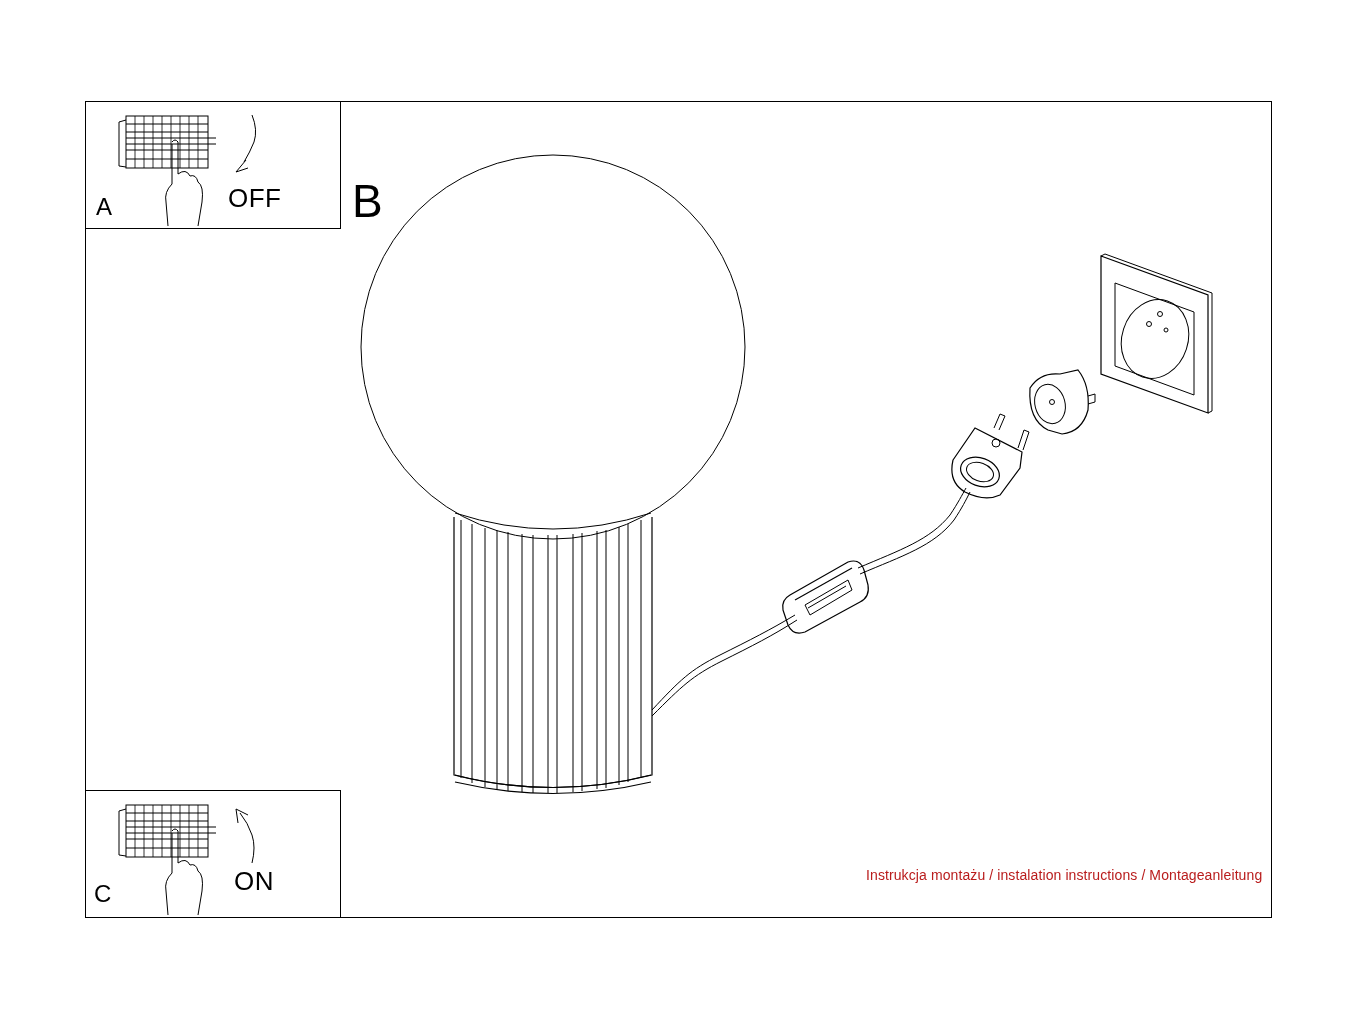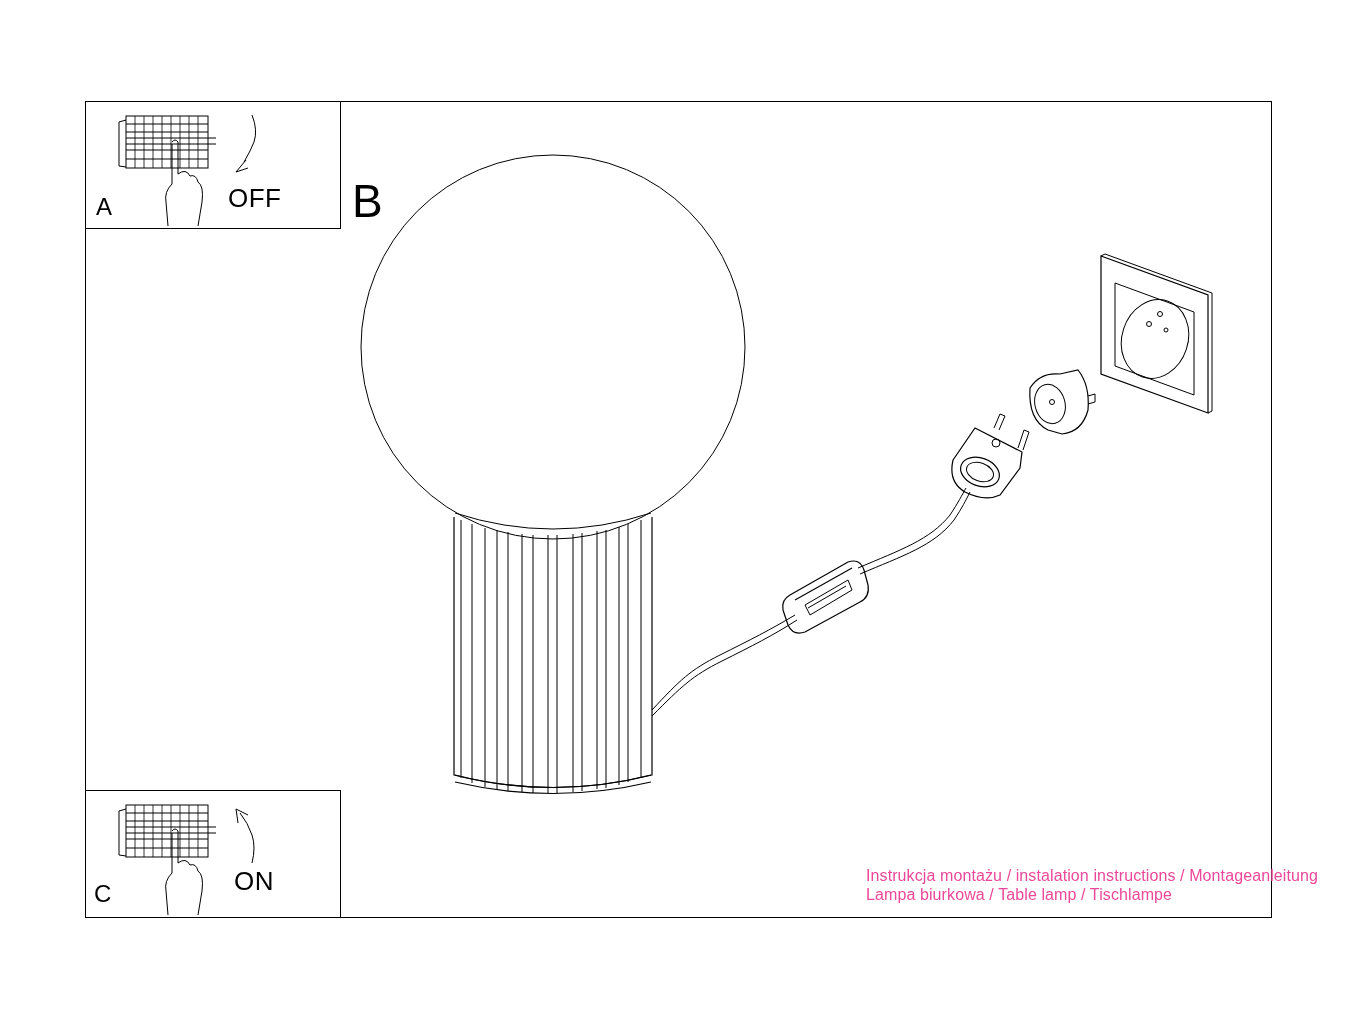--- a/index.html
+++ b/index.html
@@ -12,22 +12,22 @@
     .panel-c { left: 85px; top: 790px; width: 256px; height: 128px; }
     .panel-letter { position: absolute; font-size: 24px; line-height: 1; }
     .panel-a .panel-letter { left: 10px; top: 93px; }
     .panel-c .panel-letter { left: 8px; top: 91px; }
     .state-label { position: absolute; font-size: 26px; line-height: 1; letter-spacing: 0.5px; }
     .panel-a .state-label { left: 142px; top: 83px; }
     .panel-c .state-label { left: 142px; top: 77px; margin-left: 6px; }
     .panel svg.breaker { position: absolute; left: 0; top: 0; }
     .step-b { position: absolute; left: 352px; top: 178px; font-size: 46px; line-height: 1; }
     .illustration { position: absolute; left: 0; top: 0; }
-    .caption { position: absolute; left: 866px; top: 866px; font-size: 16px; line-height: 19px;
-               color: #ec4899; letter-spacing: 0.1px; }
+    .caption { position: absolute; left: 866px; top: 866px; font-size: 14px; line-height: 19px;
+               color: #b91c1c; letter-spacing: 0.1px; }
   </style>
 </head>
 <body>
 
 <div class="frame"></div>
 
 <svg class="illustration" width="1358" height="1018" viewBox="0 0 1358 1018" fill="none" stroke="#000" stroke-width="1.2">
 
   <g>
     <circle cx="553" cy="347" r="192" stroke-width="1"></circle>
@@ -150,14 +150,13 @@
     </g>
     <path d="M86 42 L86 82 Q78 90 80 100 L82 124 M86 40 Q89 36 92 40 L92 72 Q100 66 104 74 Q110 72 112 80 Q118 84 116 100 L112 124"></path>
     <path d="M166 72 Q170 56 166 44 Q162 32 154 22 M150 18 L152 32 M150 18 L162 24"></path>
   </svg>
   <div class="panel-letter">C</div>
   <div class="state-label">ON</div>
 </div>
 
 <div class="caption">
   <div>Instrukcja montażu / instalation instructions / Montageanleitung</div>
-  <div>Lampa biurkowa / Table lamp / Tischlampe</div>
 </div>
 
 </body></html>

